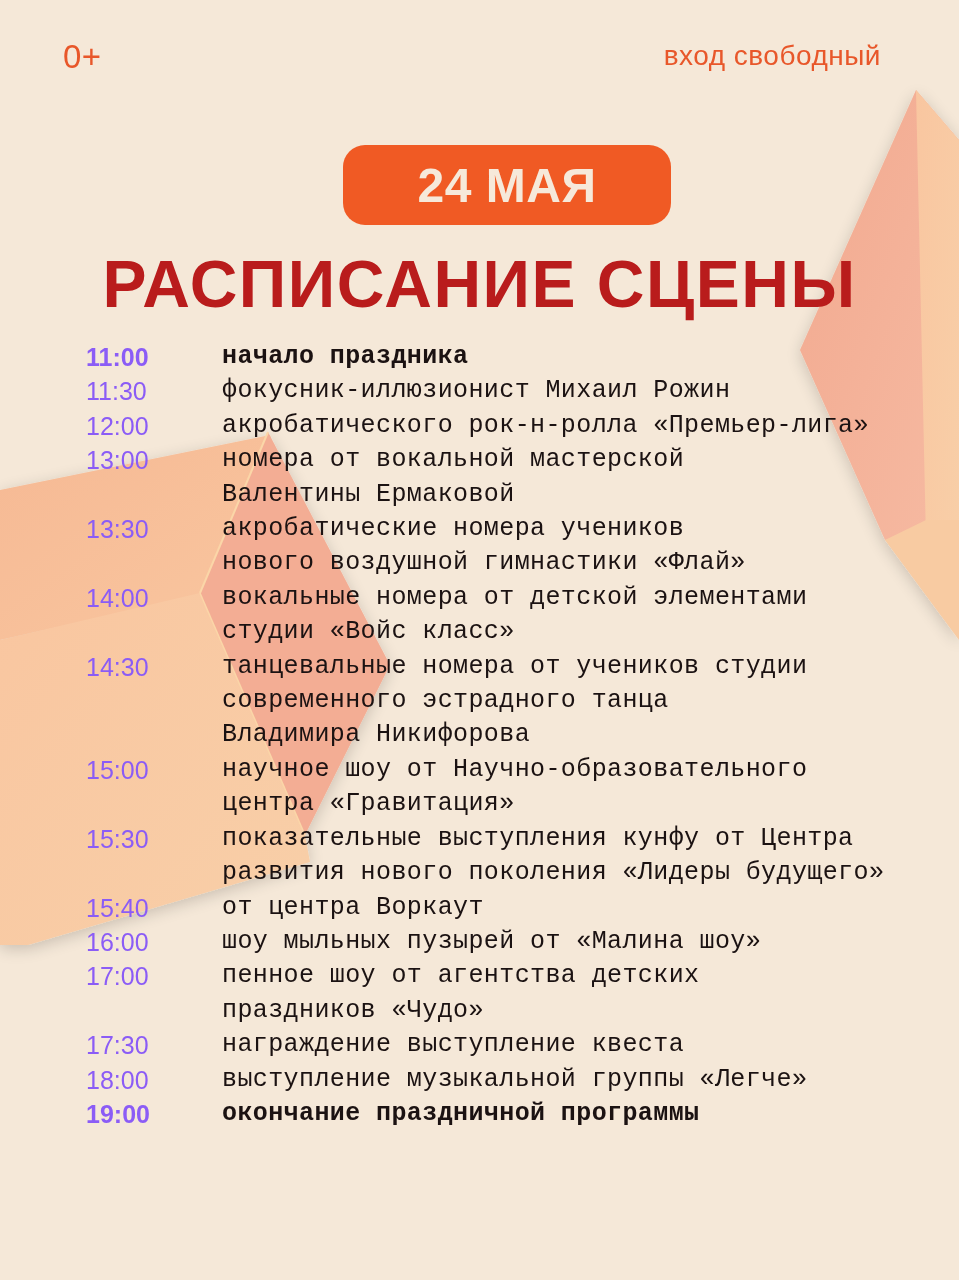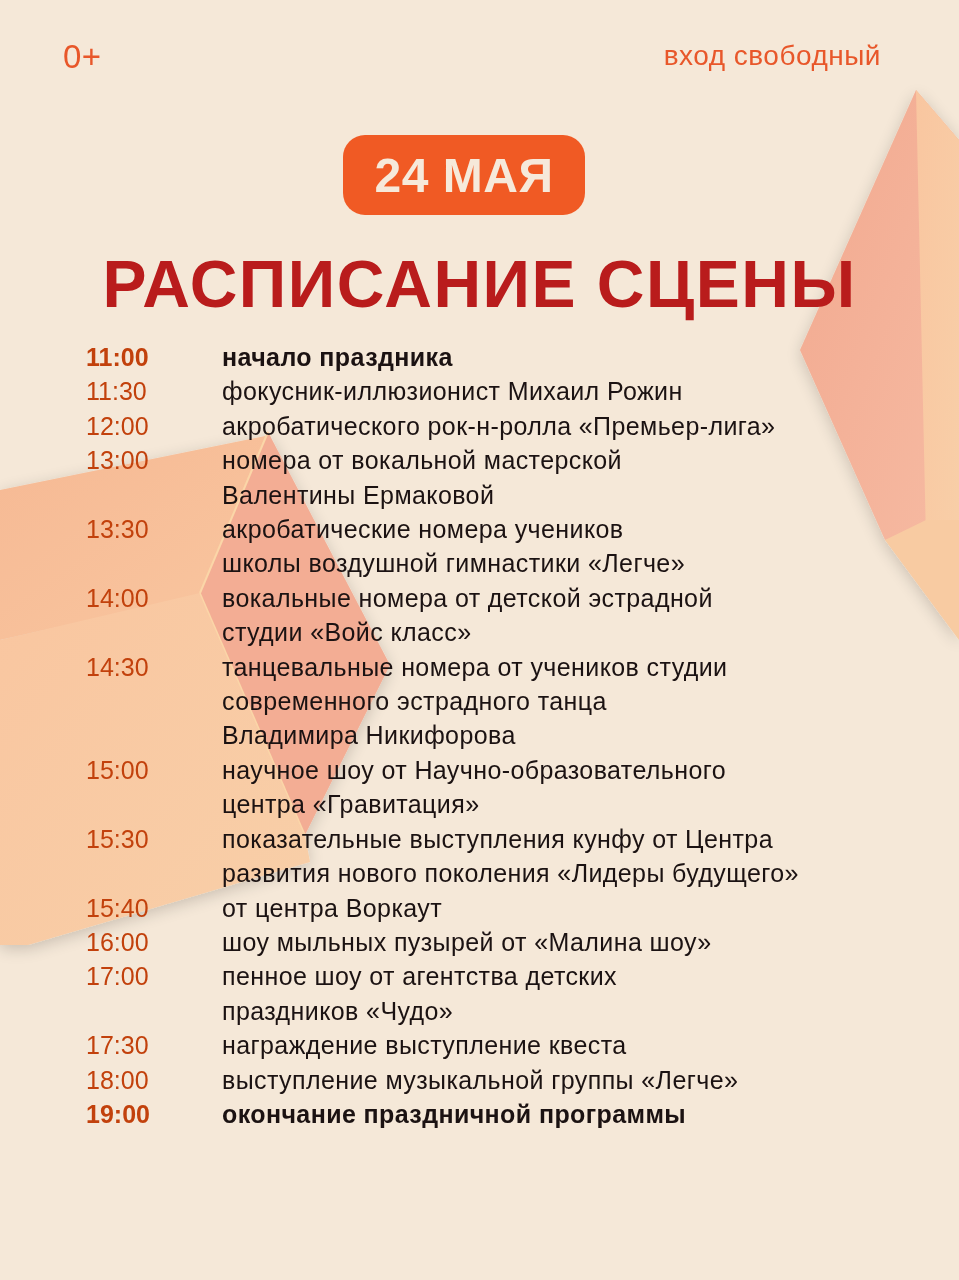--- a/index.html
+++ b/index.html
@@ -15,44 +15,44 @@
       position: absolute; left: 63px; top: 38px;
       font-size: 33px; color: #e8572a; letter-spacing: 0.5px;
       z-index: 2;
     }
     .top-right {
       position: absolute; right: 78px; top: 40px;
       font-size: 28px; color: #e8572a; letter-spacing: 0.5px;
       z-index: 2;
     }
     .date-badge {
-      position: absolute; left: 343px; top: 135px; width: 242px; height: 80px;
+      position: absolute; left: 343px; top: 145px; width: 328px; height: 80px;
       background: #f05a24; border-radius: 22px;
       display: flex; align-items: center; justify-content: center;
       color: #f6e9da; font-weight: bold; font-size: 48px; letter-spacing: 0.5px;
       z-index: 2;
     }
     .title {
       position: absolute; left: 0; right: 0; top: 246px; text-align: center;
       font-weight: bold; font-size: 66px; color: #b91c1c; letter-spacing: 1.5px;
       z-index: 2;
     }
     .schedule {
       position: absolute; left: 86px; top: 340px; width: 820px;
       z-index: 2;
     }
     .row { display: flex; align-items: flex-start; }
     .time {
       width: 136px; flex: 0 0 136px;
-      font-size: 25px; line-height: 34.4px; color: #c2410c;
+      font-size: 25px; line-height: 34.4px; color: #8b5cf6;
     }
     .event {
       font-size: 25px; line-height: 34.4px; color: #1b1212; letter-spacing: 0.4px;
     }
-    .event span { display: block; white-space: nowrap; }
+    .event span { display: block; white-space: nowrap; font-family: Liberation Mono, monospace; }
     .row.bold .time, .row.bold .event { font-weight: bold; }
   </style>
 </head>
 <body>
 
 <div class="page">
 
   <svg class="deco" viewBox="0 0 959 1280" xmlns="http://www.w3.org/2000/svg">
     <defs>
       <filter id="soft" x="-20%" y="-20%" width="140%" height="140%">
@@ -127,27 +127,27 @@
       <div class="time">13:00</div>
       <div class="event">
         <span>номера от вокальной мастерской</span>
         <span>Валентины Ермаковой</span>
       </div>
     </div>
     <div class="row">
       <div class="time">13:30</div>
       <div class="event">
         <span>акробатические номера учеников</span>
-        <span>школы воздушной гимнастики «Легче»</span>
+        <span>нового воздушной гимнастики «Флай»</span>
       </div>
     </div>
     <div class="row">
       <div class="time">14:00</div>
       <div class="event">
-        <span>вокальные номера от детской эстрадной</span>
+        <span>вокальные номера от детской элементами</span>
         <span>студии «Войс класс»</span>
       </div>
     </div>
     <div class="row">
       <div class="time">14:30</div>
       <div class="event">
         <span>танцевальные номера от учеников студии</span>
         <span>современного эстрадного танца</span>
         <span>Владимира Никифорова</span>
       </div>

